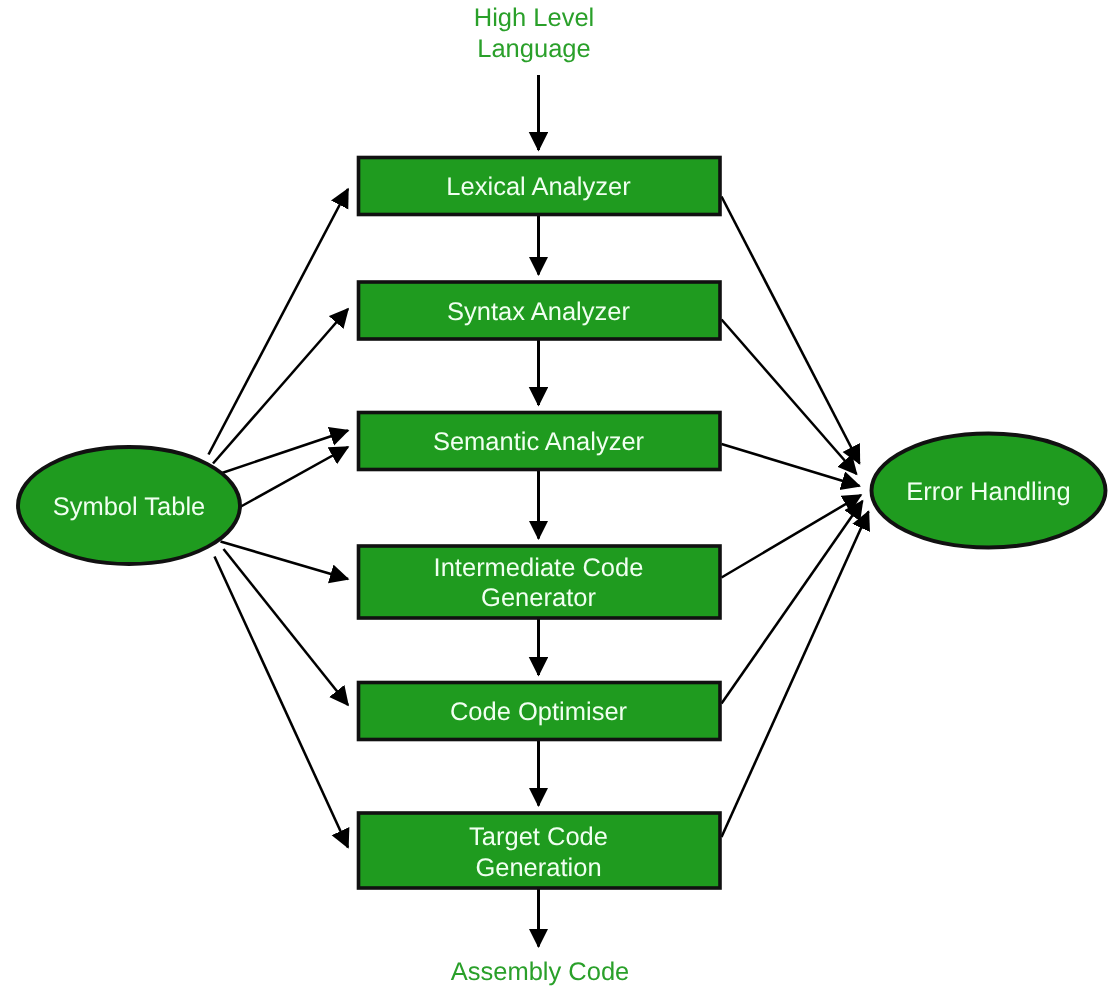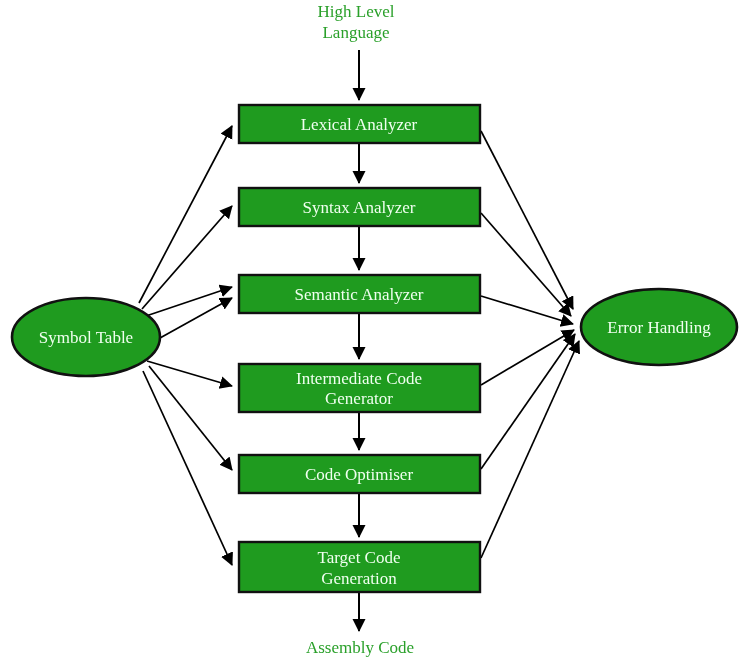--- a/index.html
+++ b/index.html
@@ -8,21 +8,21 @@
     --label-color:#f0fff0;
     --io-text-color:#2aa02a;
     --arrow-color:#000000;
     --bg-color:#ffffff;
   }
   html,body{margin:0;padding:0;background:var(--bg-color);}
   .stage{
     position:relative;
     width:728px;height:661px;
     background:var(--bg-color);
-    font-family:Liberation Serif, serif;
+    font-family:Liberation Sans, sans-serif;
   }
   svg{display:block;}
   .phase-box{
     fill:var(--node-fill);
     stroke:var(--node-stroke);
     stroke-width:2.4;
   }
   .store-ellipse{
     fill:var(--node-fill);
     stroke:var(--node-stroke);

